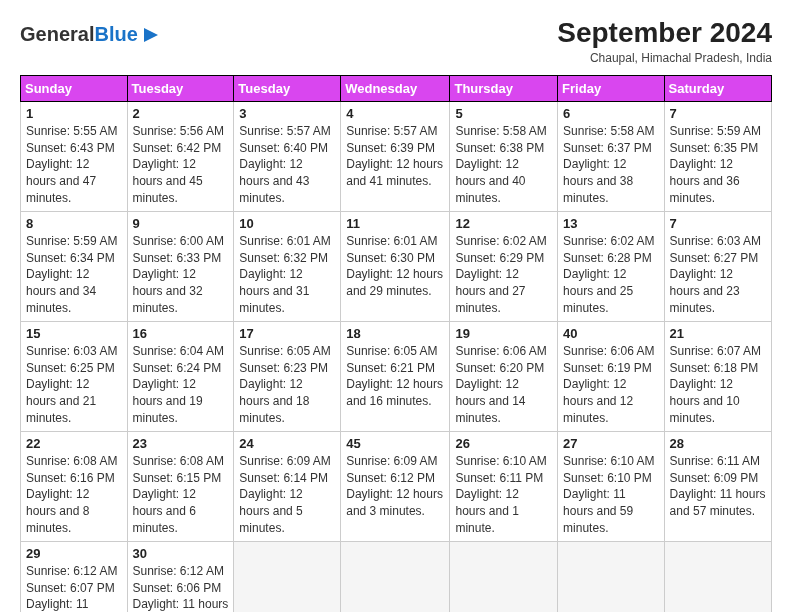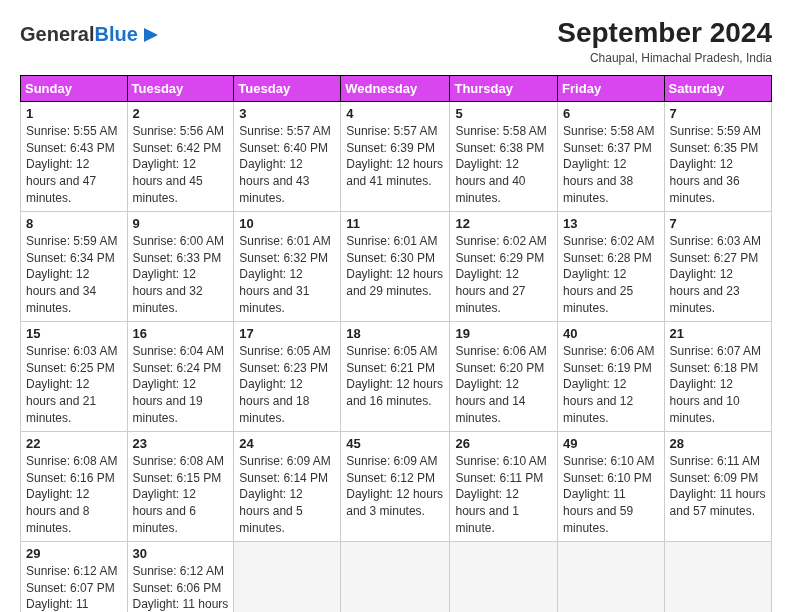--- a/index.html
+++ b/index.html
@@ -229,21 +229,21 @@
           </td>
           <td>
             <span class="day-num">45</span>
             <div class="day-info">Sunrise: 6:09 AM<br>Sunset: 6:12 PM<br>Daylight: 12 hours and 3 minutes.</div>
           </td>
           <td>
             <span class="day-num">26</span>
             <div class="day-info">Sunrise: 6:10 AM<br>Sunset: 6:11 PM<br>Daylight: 12 hours and 1 minute.</div>
           </td>
           <td>
-            <span class="day-num">49</span>
+            <span class="day-num">27</span>
             <div class="day-info">Sunrise: 6:10 AM<br>Sunset: 6:10 PM<br>Daylight: 11 hours and 59 minutes.</div>
           </td>
           <td>
             <span class="day-num">28</span>
             <div class="day-info">Sunrise: 6:11 AM<br>Sunset: 6:09 PM<br>Daylight: 11 hours and 57 minutes.</div>
           </td>
         </tr>
         <tr>
           <td>
             <span class="day-num">29</span>

